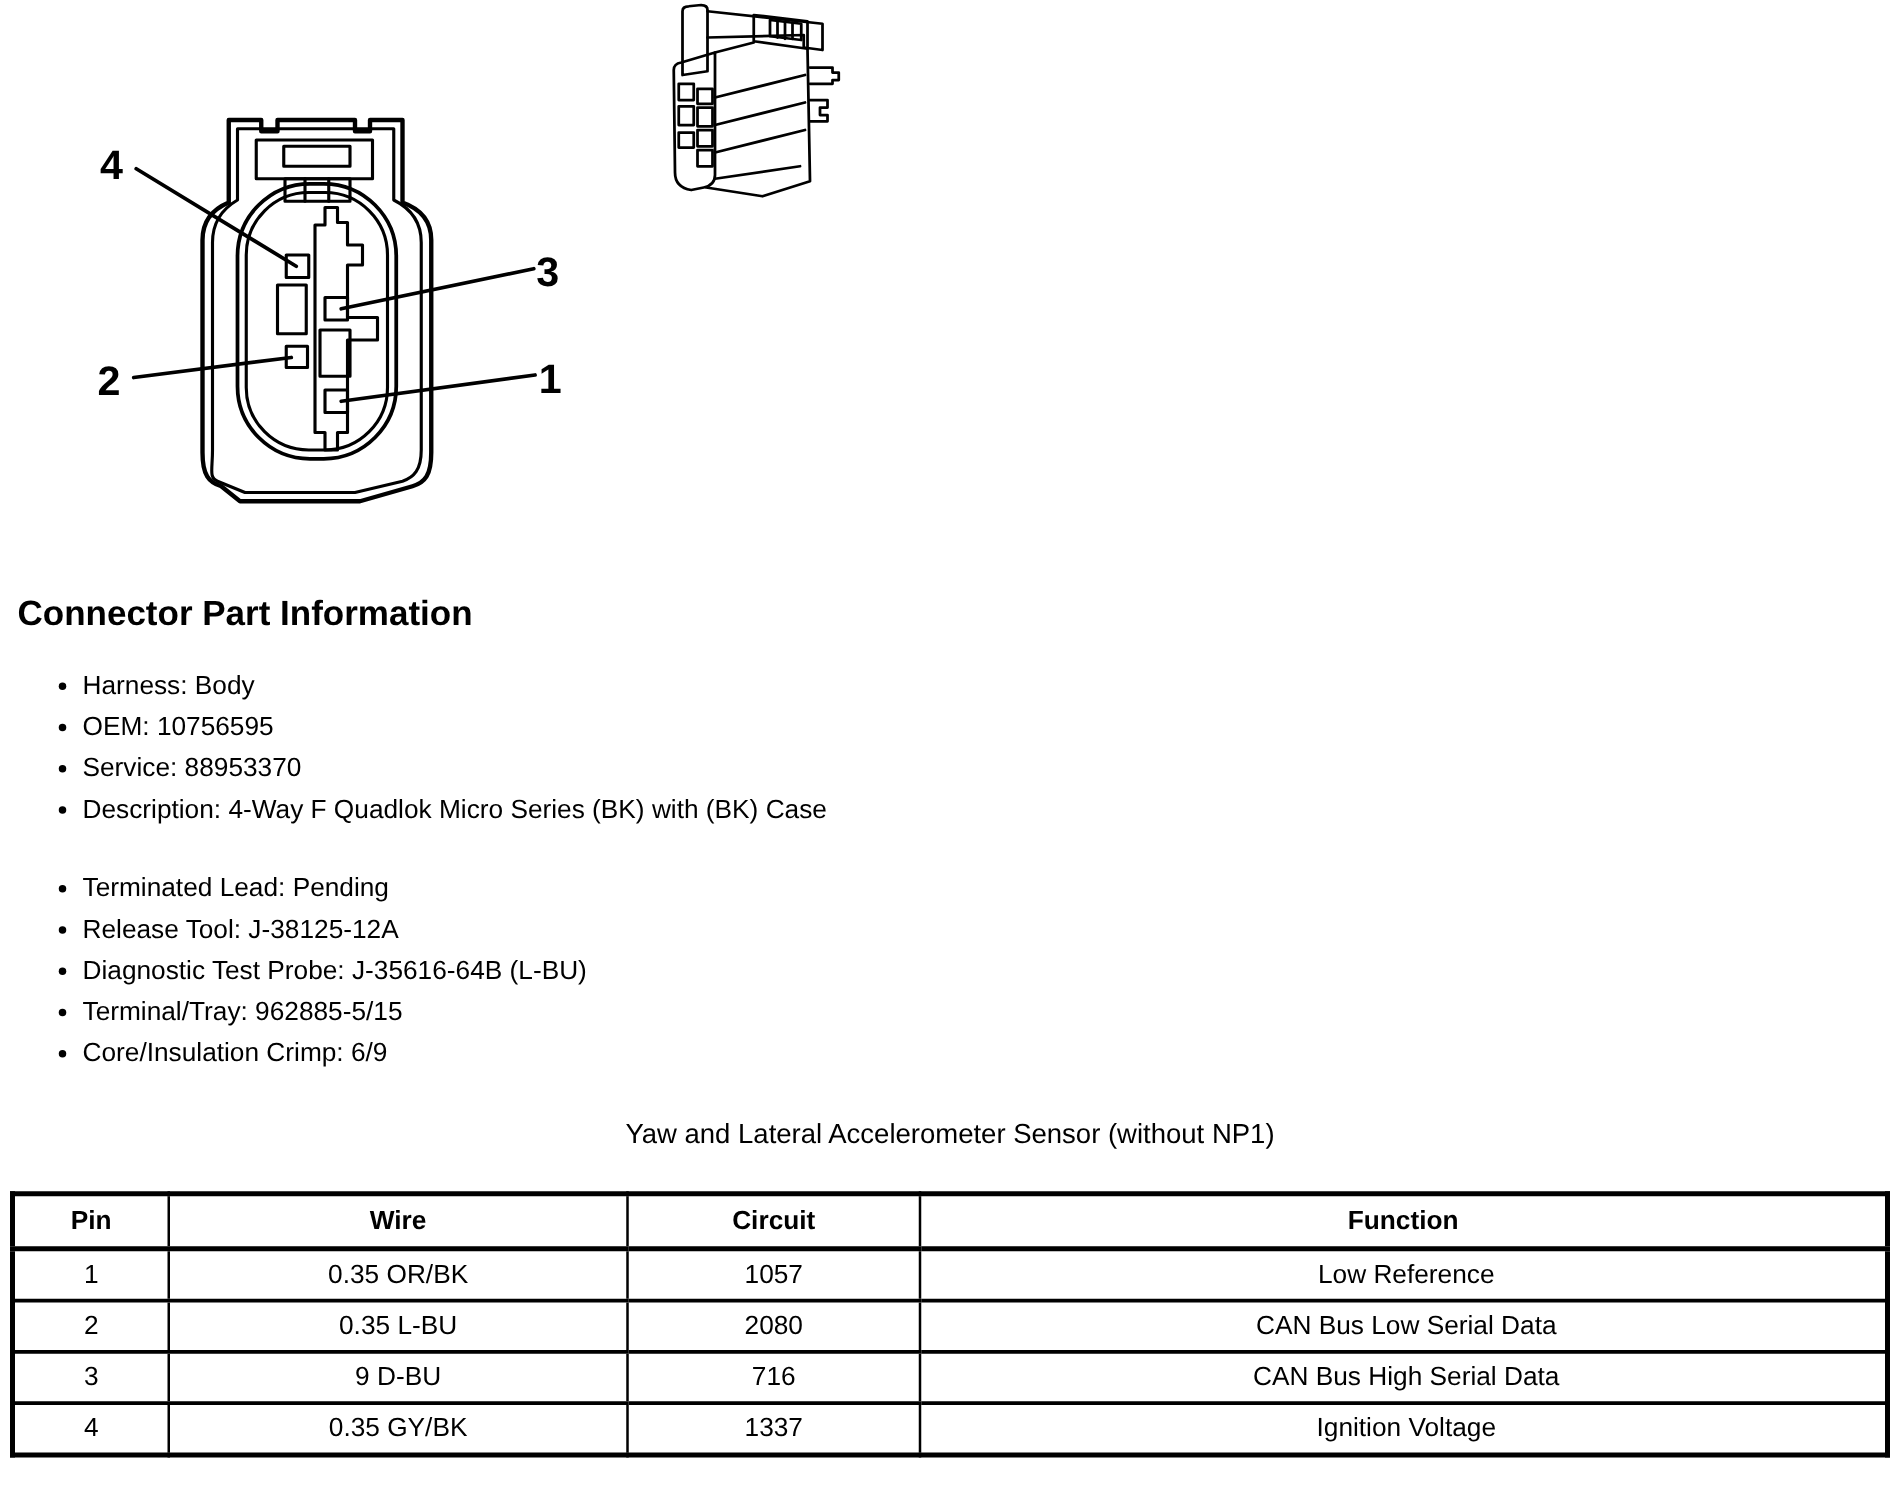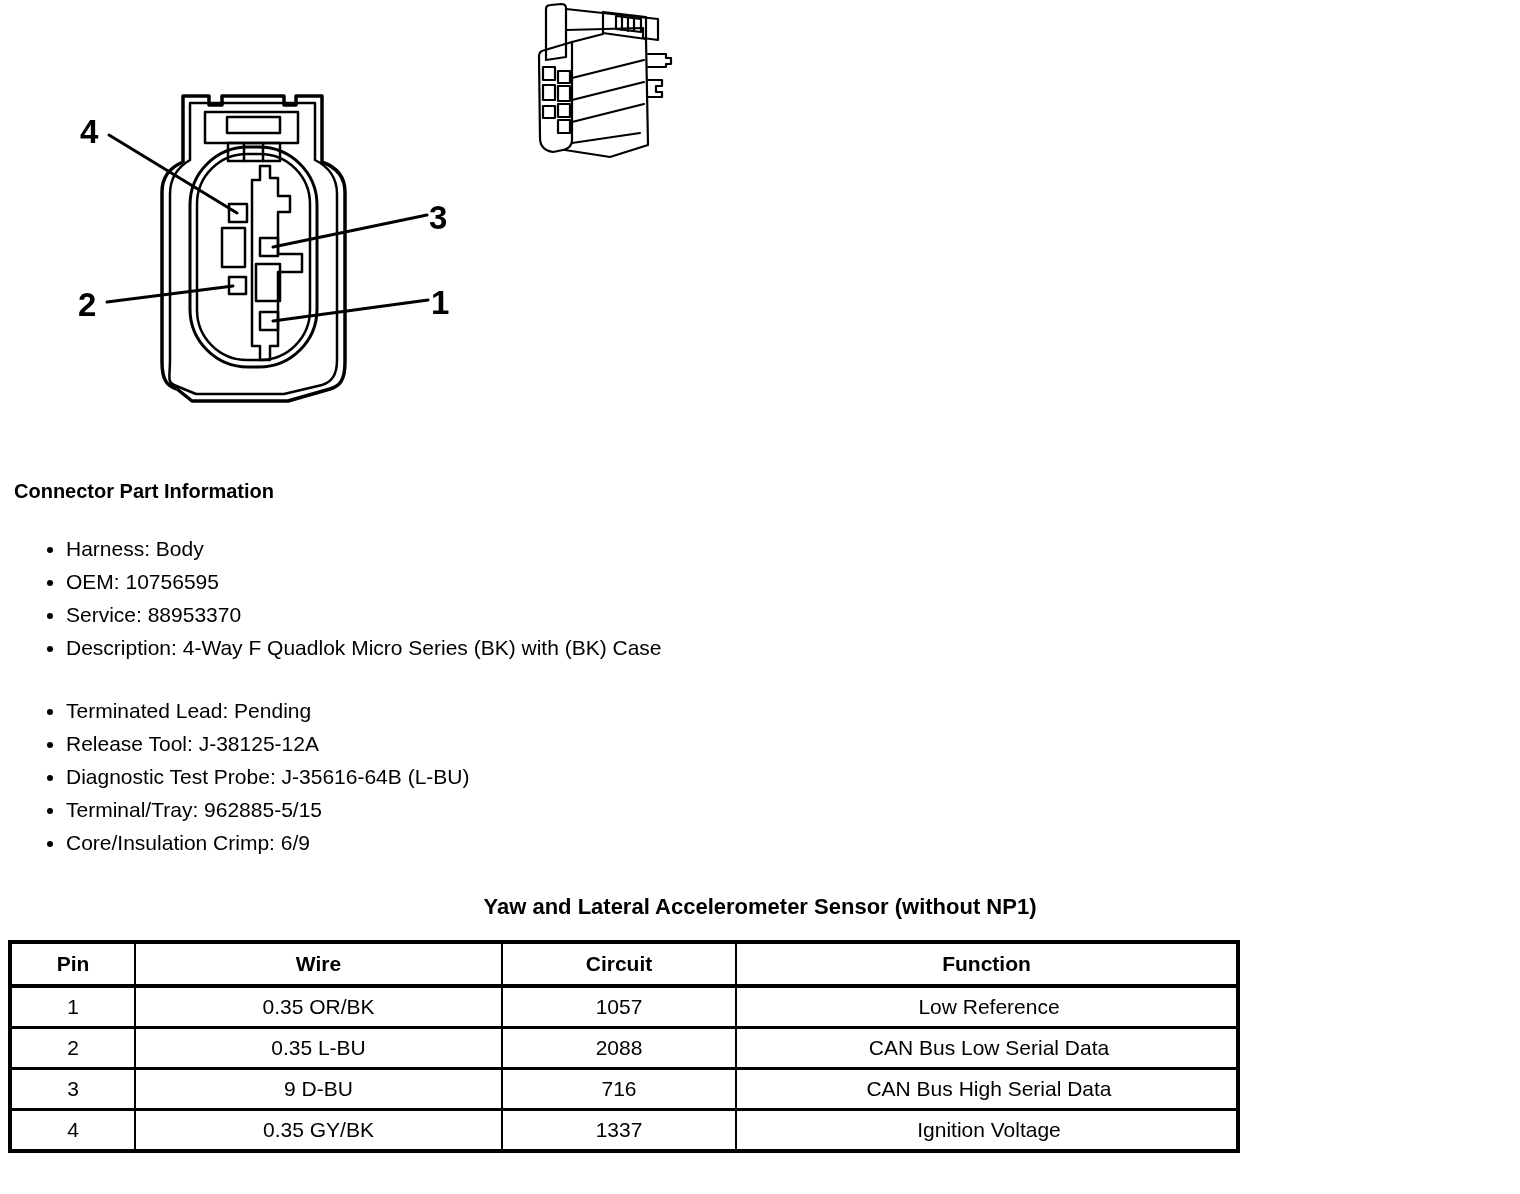--- a/index.html
+++ b/index.html
@@ -20,49 +20,49 @@
     position: relative;
     width: 1520px;
     height: 458px;
   }
   .diagram-area svg {
     position: absolute;
     left: 0;
     top: 0;
   }
   h2.sec-heading {
-    font-size: 20px;
+    font-size: 28px;
     line-height: 22px;
     font-weight: bold;
     margin: 22px 0 0 14px;
   }
   h2.sec-heading.second {
     margin-top: 13px;
   }
   ul.info-list {
     list-style: disc;
     margin: 30px 0 0 0;
     padding: 0 16px 0 66px;
   }
   ul.info-list li {
     font-size: 21px;
     line-height: 33px;
   }
   .table-title {
     text-align: center;
     font-size: 22px;
     line-height: 24px;
-    font-weight: bold;
+    font-weight: normal;
     margin-top: 36px;
   }
   table.pinout {
     border-collapse: collapse;
     table-layout: fixed;
-    width: 1232px;
-    margin: 21px 0 0 8px;
+    width: 1504px;
+    margin: 34px 0 0 8px;
     border: 4px solid #000000;
   }
   table.pinout th, table.pinout td {
     border-left: 2px solid #000000;
     border-right: 2px solid #000000;
     font-size: 21px;
     padding: 0;
     text-align: center;
     vertical-align: middle;
     overflow: hidden;
@@ -227,21 +227,21 @@
     <tbody>
       <tr>
         <td>1</td>
         <td>0.35 OR/BK</td>
         <td>1057</td>
         <td class="fn-cell">Low Reference</td>
       </tr>
       <tr>
         <td>2</td>
         <td>0.35 L-BU</td>
-        <td>2088</td>
+        <td>2080</td>
         <td class="fn-cell">CAN Bus Low Serial Data</td>
       </tr>
       <tr>
         <td>3</td>
         <td>9 D-BU</td>
         <td>716</td>
         <td class="fn-cell">CAN Bus High Serial Data</td>
       </tr>
       <tr>
         <td>4</td>

